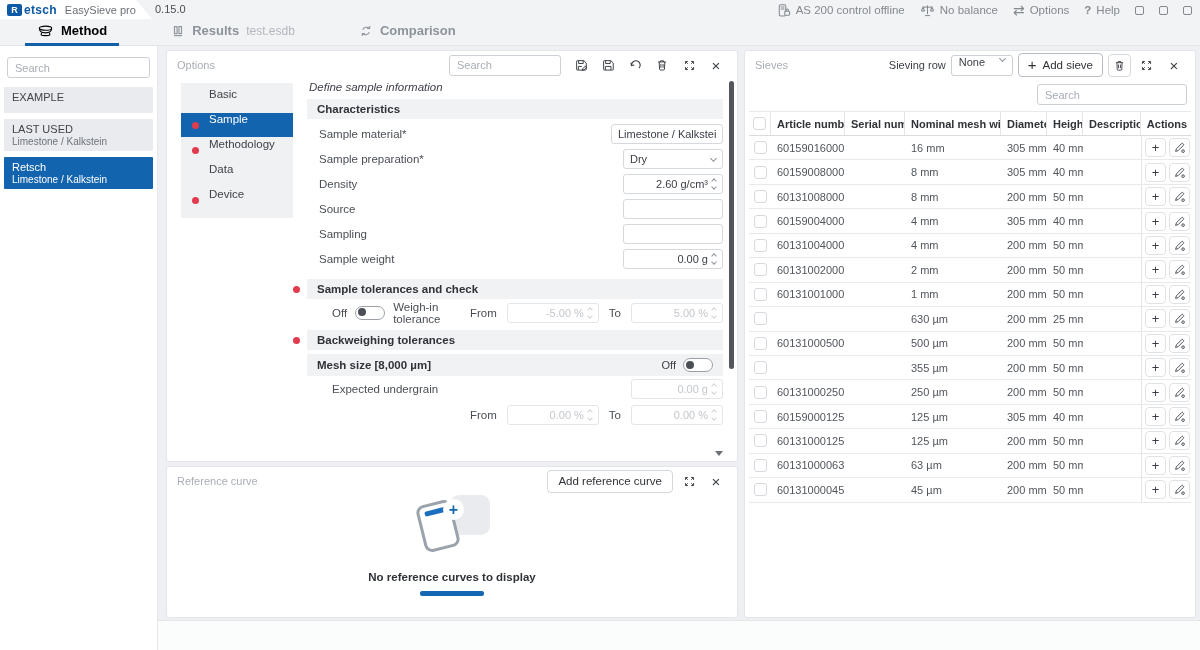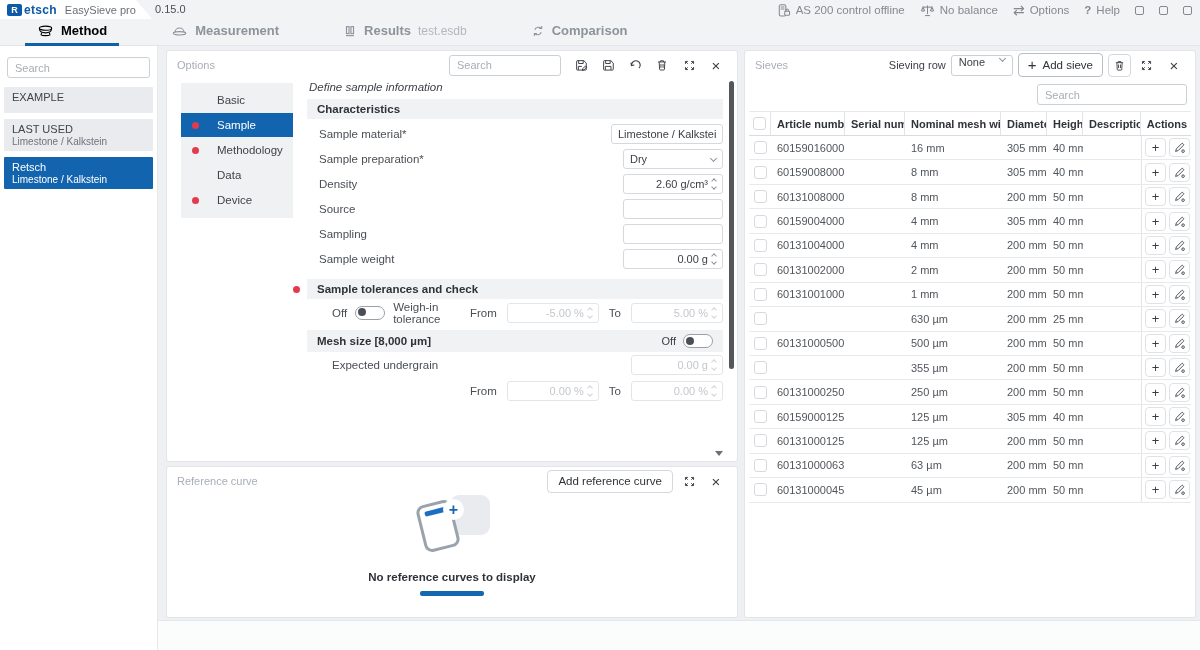--- a/index.html
+++ b/index.html
@@ -42,21 +42,21 @@
   .panel-header { height:28px; display:flex; align-items:center; padding:0 10px; gap:5px; }
   .panel-title { font-size:11px; color:#a9aeb5; margin-right:auto; }
   .icon-btn { width:22px; height:22px; display:flex; align-items:center; justify-content:center; color:#3a3e44; background:transparent; border:none; cursor:default; }
   .sq-btn { width:23px; height:23px; display:flex; align-items:center; justify-content:center; color:#3a3e44; background:#fff; border:1px solid #d4d8db; border-radius:4px; }
   .x-glyph { font-size:15px; color:#3a3e44; line-height:1; }
 
   
   #options-panel { left:166px; top:50px; width:572px; height:412px; }
   #options-panel .hdr-search { width:112px; margin-right:4px; }
   .opt-nav { position:absolute; left:14px; top:32px; width:112px; background:#f0f1f3; padding:5px 0; }
-  .opt-nav-item { height:24px; display:flex; align-items:center; padding-left:36px; position:relative; font-size:11.5px; color:#3f434a; margin-bottom:1px; }
+  .opt-nav-item { height:24px; display:flex; align-items:flex-start; padding-left:28px; position:relative; font-size:11.5px; color:#3f434a; margin-bottom:1px; }
   .opt-nav-item.active { background:#1264ae; color:#fff; }
   .dot { width:7px; height:7px; border-radius:50%; background:#e23b4e; }
   .opt-nav-item .dot { position:absolute; left:11px; top:8.5px; }
   .opt-content { position:absolute; left:140px; top:26px; width:416px; }
   .opt-heading { font-style:italic; font-size:11.5px; color:#3f434a; margin:4px 0 6px 2px; }
   .band-wrap { position:relative; }
   .band { background:#f1f2f4; height:20px; display:flex; align-items:center; padding:0 10px; font-weight:bold; font-size:11.5px; color:#2f3237; }
   .band-dot { position:absolute; left:-14px; top:7px; }
   .band.mesh { height:22px; margin-top:4px; }
   .mesh-right { margin-left:auto; display:flex; align-items:center; gap:7px; font-size:11px; font-weight:normal; color:#3a3e44; }
@@ -179,29 +179,20 @@
             <svg viewBox="0 0 18 14" width="17" height="14" fill="none" stroke="currentColor" stroke-width="1.2">
               <ellipse cx="9" cy="4" rx="6.5" ry="2.2"></ellipse>
               <path d="M2.5 4.4 C2.8 7.4 5 9 9 9 s6.2-1.6 6.5-4.6"></path>
               <path d="M5 8.7 L4.2 11.1 M13 8.7 l0.8 2.4 M4.2 11.1 c1.3 1.1 8.3 1.1 9.6 0"></path>
             </svg>
           </span>
         <span>Method</span>
       </div>
       <div class="tab">
         <span>
-            <svg viewBox="0 0 18 14" width="17" height="14" fill="none" stroke="currentColor" stroke-width="1.2">
-              <path d="M4.2 8.6 a4.8 4.8 0 0 1 9.6 0"></path>
-              <ellipse cx="9" cy="9.4" rx="6.6" ry="1.8"></ellipse>
-            </svg>
-          </span>
-        <span>Measurement</span>
-      </div>
-      <div class="tab">
-        <span>
             <svg viewBox="0 0 16 16" width="14" height="14" fill="none" stroke="currentColor" stroke-width="1.3">
               <rect x="4" y="3" width="2.9" height="8"></rect>
               <rect x="9.1" y="3" width="2.9" height="8"></rect>
               <path d="M3.4 13.3 h9.2"></path>
             </svg>
           </span>
         <span>Results</span>
         <span class="tab-suffix">test.esdb</span>
       </div>
       <div class="tab">
@@ -392,20 +383,24 @@
           <span class="inp-box dis-box ft-box">
               <span class="inp-val">5.00 %</span>
               <span class="spinner">
                 <span class="chev up sm"></span>
                 <span class="chev down sm"></span>
               </span>
             </span>
         </span>
       </div>
 
+      <div class="band-wrap" style="margin-top:4px;">
+        <span class="dot band-dot"></span>
+        <div class="band">Backweighing tolerances</div>
+      </div>
       <div class="band mesh">
         <span>Mesh size [8,000 µm]</span>
         <span class="mesh-right">
           <span>Off</span>
           <span class="toggle" style="margin:0;">
               <span class="knob"></span>
             </span>
         </span>
       </div>
       <div class="row26">

